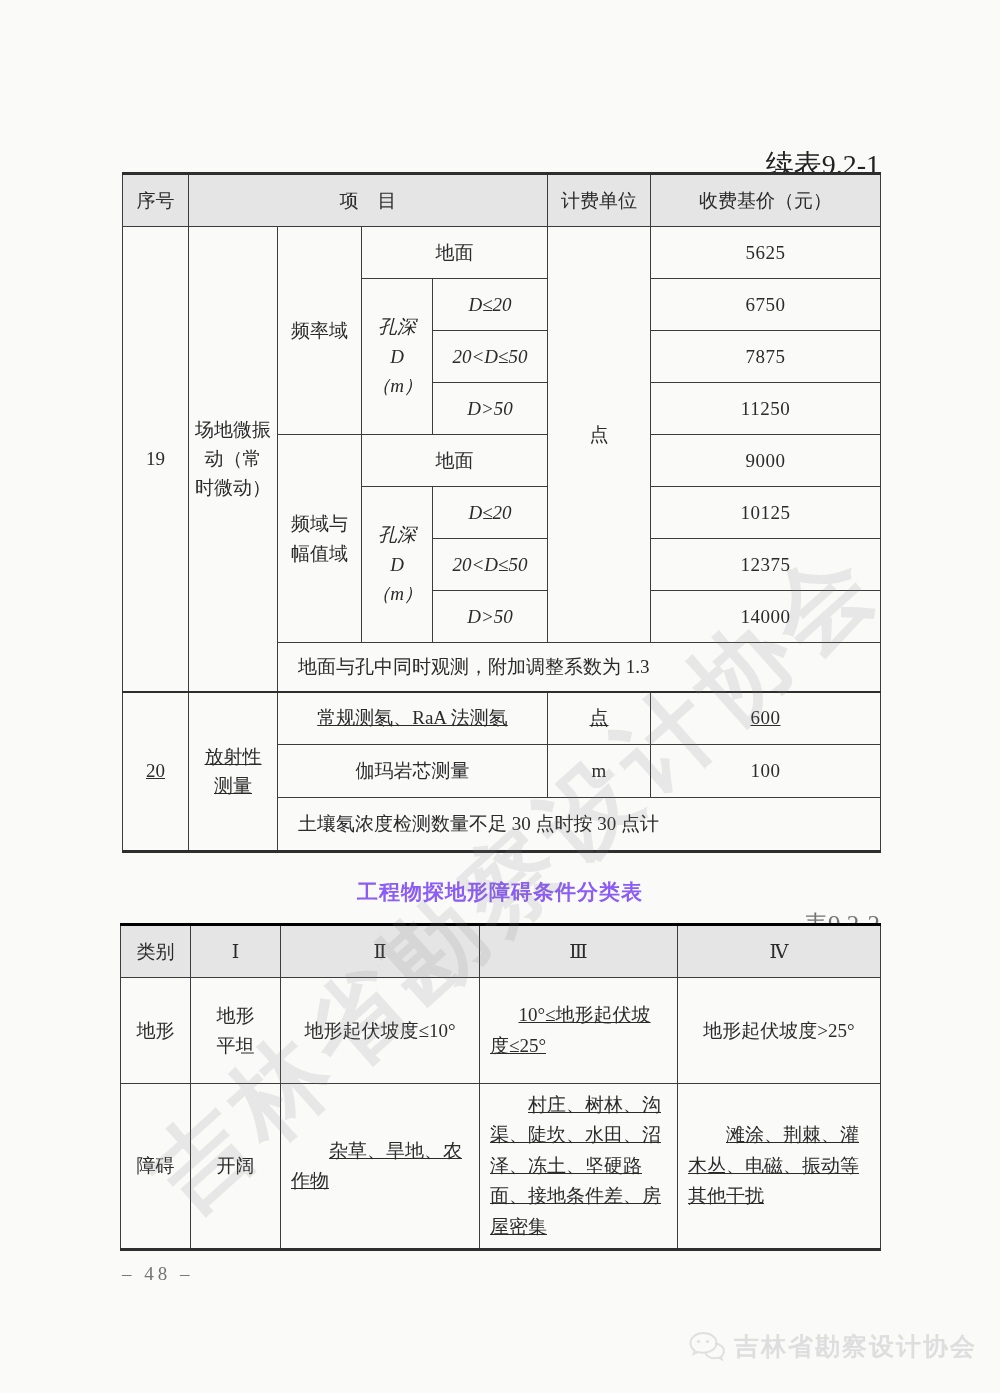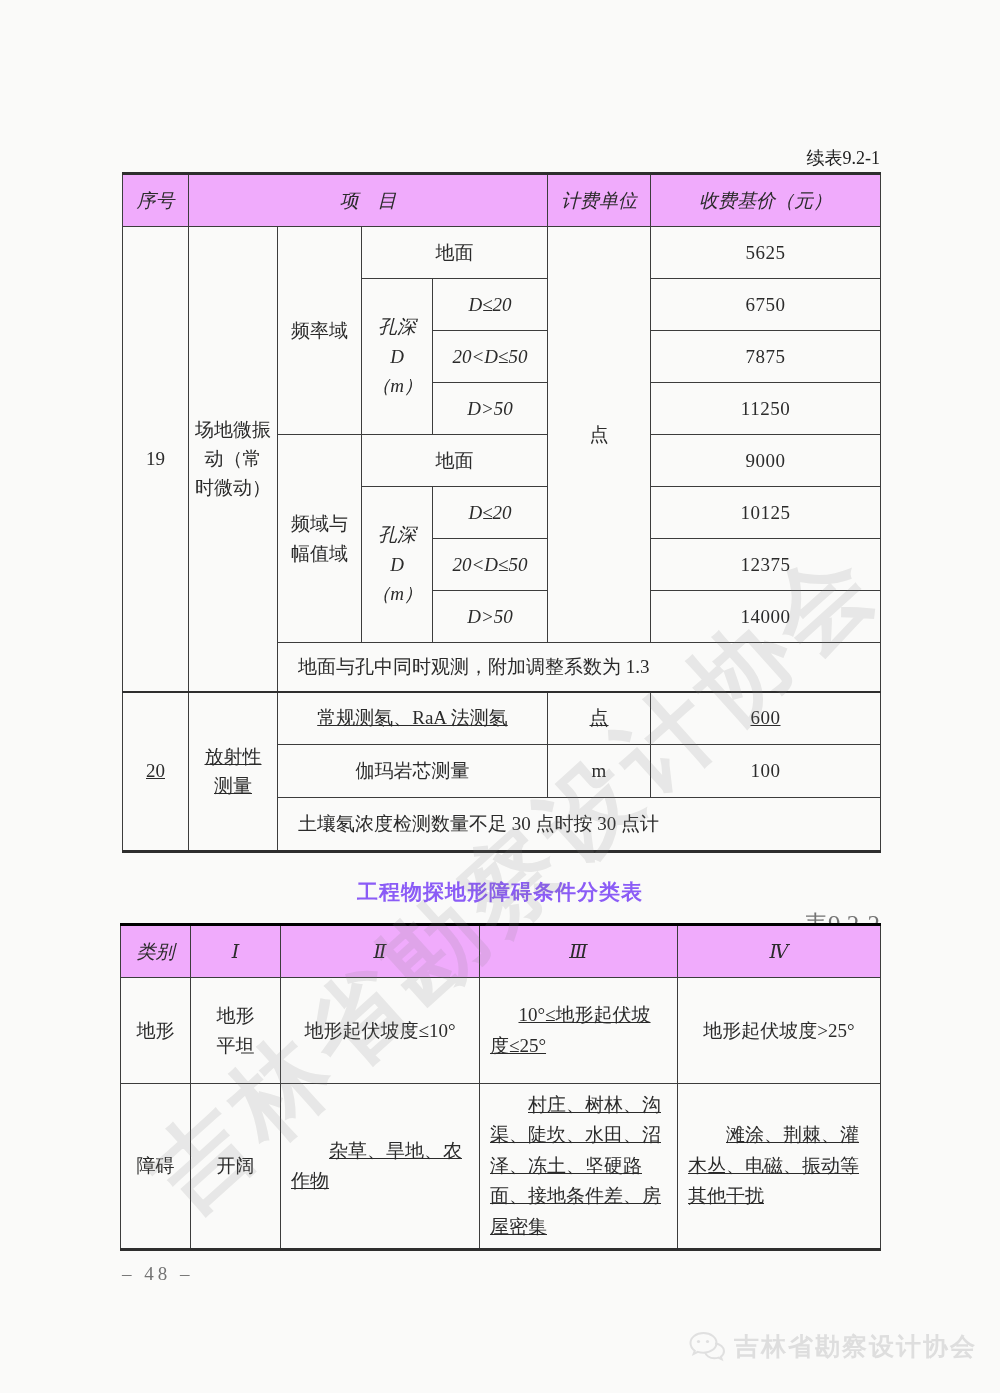--- a/index.html
+++ b/index.html
@@ -7,41 +7,41 @@
     position:relative;
     width:1000px;height:1393px;
     background:#fafaf9;
     font-family:"Liberation Serif","DejaVu Serif",serif;
     color:#2b2b2b;
     overflow:hidden;
   }
   
   .caption-cont{
     position:absolute; top:146px; left:122px; width:758px;
-    text-align:right; font-size:18px; color:#222;
+    text-align:right; font-size:28px; color:#222;
   }
   .t2-titleblock{ position:absolute; top:878px; left:120px; width:760px; }
   .t2-title{
     text-align:center; font-family:"Liberation Sans","DejaVu Sans",sans-serif;
     font-weight:bold; font-size:21px; color:#8b5cf6; letter-spacing:1px;
   }
   .t2-caption{ text-align:right; font-size:25px; margin-top:2px; color:#737373; }
   
   table{ border-collapse:collapse; table-layout:fixed; }
   #t1{ position:absolute; left:122px; top:172px; width:758px;
        border-top:3px solid #2e2e2e; border-bottom:3px solid #2e2e2e; }
   #t2{ position:absolute; left:120px; top:923px; width:760px;
        border-top:3px solid #000000; border-bottom:3px solid #2e2e2e; }
   td{
     border:1px solid #3c3c3c;
     text-align:center; vertical-align:middle;
     font-size:19px; padding:2px 4px;
     color:#2b2b2b;
   }
-  tr.hdr td{ background:#f0abfc; font-size:19px;font-style:italic; }
+  tr.hdr td{ background:#e5e5e5; font-size:19px; }
   .ml{ white-space:pre-line; line-height:1.55; }
   .note{ text-align:left; padding-left:20px; }
   .sec-top td{ border-top:2px solid #2e2e2e;text-decoration:underline; }
   .num{ letter-spacing:0.5px; }
   .ital{ font-style:italic; }
   .wrapcell{ text-align:left; text-indent:2em; padding:6px 10px; line-height:1.6;text-decoration:underline; }
   
   .pageno{
     position:absolute; left:122px; top:1263px;
     font-size:19px; color:#737373; letter-spacing:4px;

